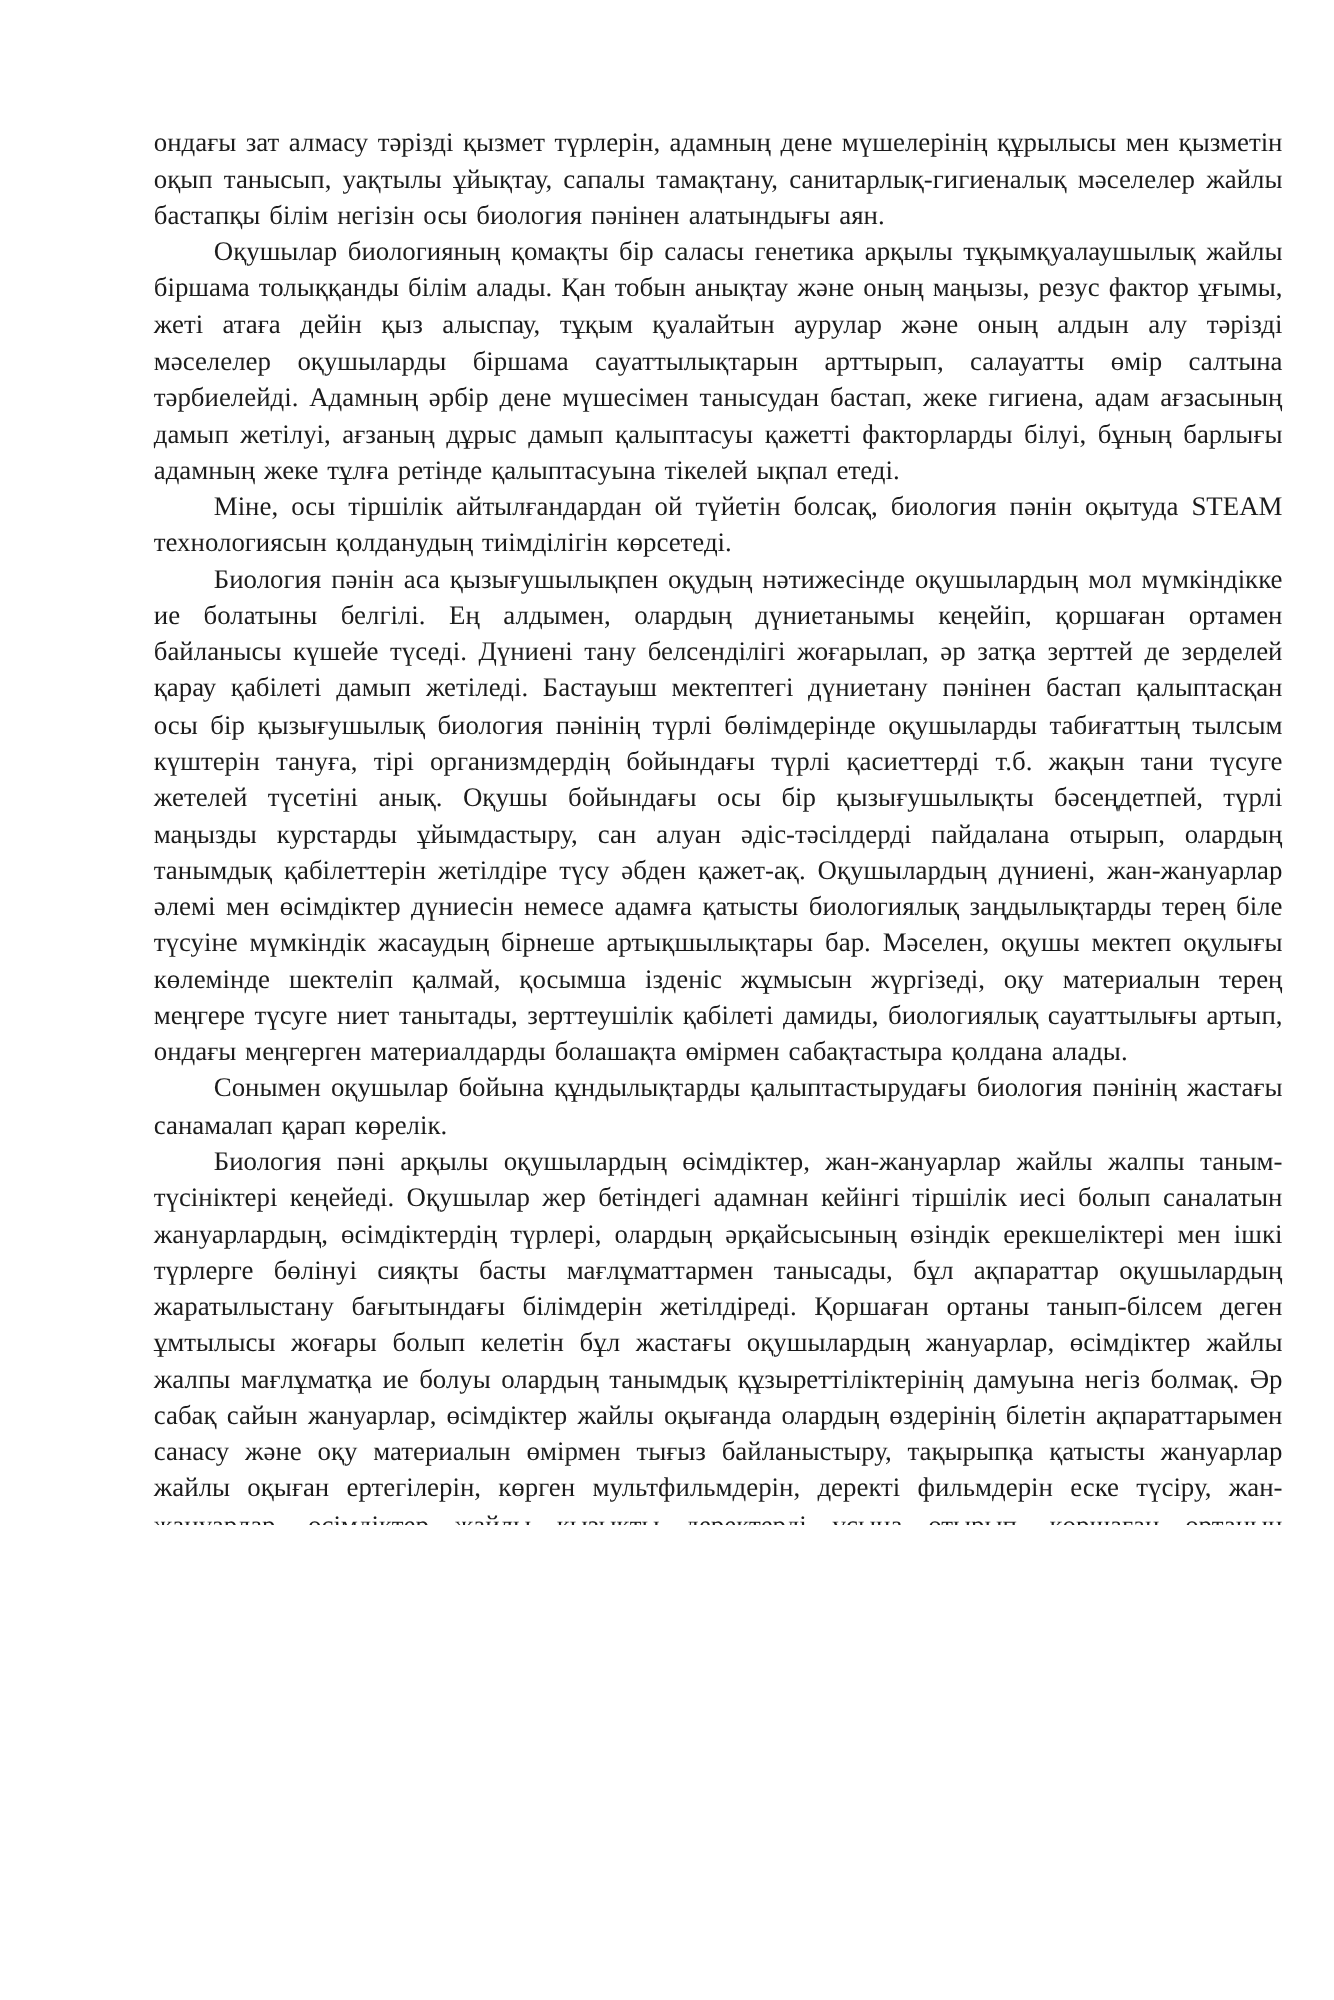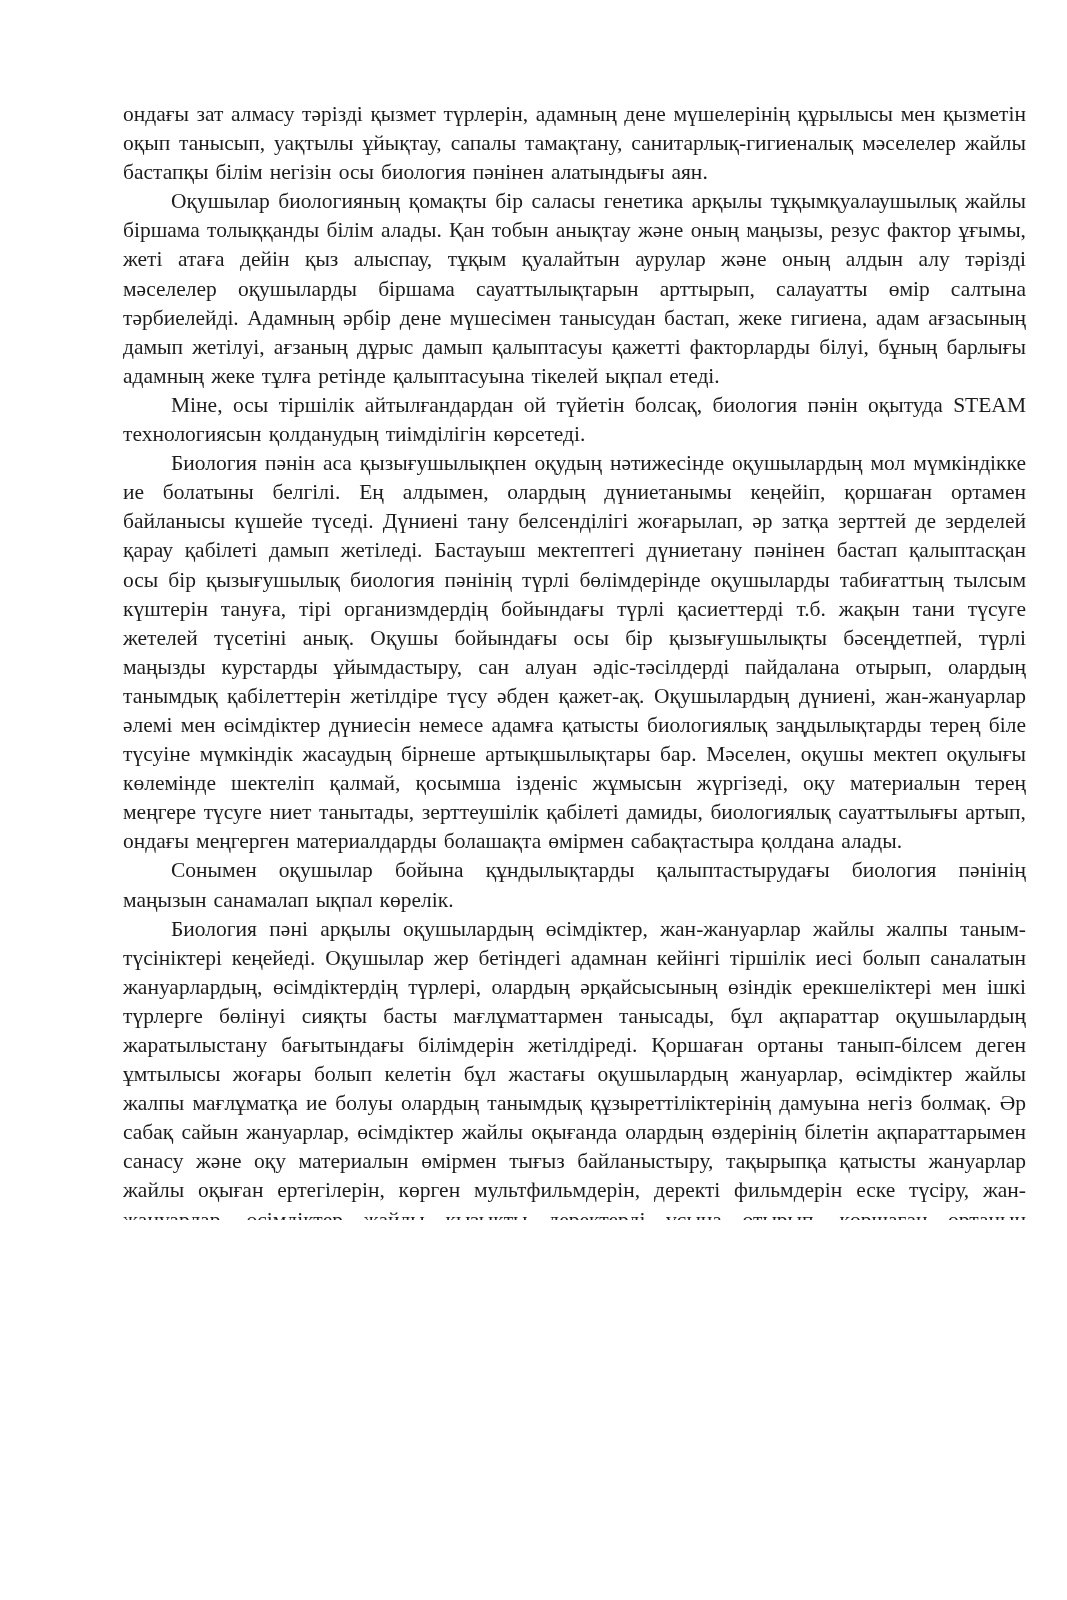--- a/index.html
+++ b/index.html
@@ -48,17 +48,17 @@
 </style>
 </head>
 <body>
 
 <div class="page">
   <div class="content">
     <p class="para">ондағы зат алмасу тәрізді қызмет түрлерін, адамның дене мүшелерінің құрылысы мен қызметін оқып танысып, уақтылы ұйықтау, сапалы тамақтану, санитарлық-гигиеналық мәселелер жайлы бастапқы білім негізін осы биология пәнінен алатындығы аян.</p>
     <p class="para indent">Оқушылар биологияның қомақты бір саласы генетика арқылы тұқымқуалаушылық жайлы біршама толыққанды білім алады. Қан тобын анықтау және оның маңызы, резус фактор ұғымы, жеті атаға дейін қыз алыспау, тұқым қуалайтын аурулар және оның алдын алу тәрізді мәселелер оқушыларды біршама сауаттылықтарын арттырып, салауатты өмір салтына тәрбиелейді. Адамның әрбір дене мүшесімен танысудан бастап, жеке гигиена, адам ағзасының дамып жетілуі, ағзаның дұрыс дамып қалыптасуы қажетті факторларды білуі, бұның барлығы адамның жеке тұлға ретінде қалыптасуына тікелей ықпал етеді.</p>
     <p class="para indent">Міне, осы тіршілік айтылғандардан ой түйетін болсақ, биология пәнін оқытуда STEAM технологиясын қолданудың тиімділігін көрсетеді.</p>
     <p class="para indent">Биология пәнін аса қызығушылықпен оқудың нәтижесінде оқушылардың мол мүмкіндікке ие болатыны белгілі. Ең алдымен, олардың дүниетанымы кеңейіп, қоршаған ортамен байланысы күшейе түседі. Дүниені тану белсенділігі жоғарылап, әр затқа зерттей де зерделей қарау қабілеті дамып жетіледі. Бастауыш мектептегі дүниетану пәнінен бастап қалыптасқан осы бір қызығушылық биология пәнінің түрлі бөлімдерінде оқушыларды табиғаттың тылсым күштерін тануға, тірі организмдердің бойындағы түрлі қасиеттерді т.б. жақын тани түсуге жетелей түсетіні анық. Оқушы бойындағы осы бір қызығушылықты бәсеңдетпей, түрлі маңызды курстарды ұйымдастыру, сан алуан әдіс-тәсілдерді пайдалана отырып, олардың танымдық қабілеттерін жетілдіре түсу әбден қажет-ақ.  Оқушылардың дүниені, жан-жануарлар әлемі мен өсімдіктер дүниесін немесе адамға қатысты биологиялық заңдылықтарды терең біле түсуіне мүмкіндік жасаудың бірнеше артықшылықтары бар. Мәселен, оқушы мектеп оқулығы көлемінде шектеліп қалмай, қосымша ізденіс жұмысын жүргізеді, оқу материалын терең меңгере түсуге ниет танытады, зерттеушілік қабілеті дамиды, биологиялық сауаттылығы артып, ондағы меңгерген материалдарды болашақта өмірмен сабақтастыра қолдана алады.</p>
-    <p class="para indent">Сонымен оқушылар бойына құндылықтарды қалыптастырудағы биология пәнінің маңызын санамалап ықпал көрелік.</p>
+    <p class="para indent">Сонымен оқушылар бойына құндылықтарды қалыптастырудағы биология пәнінің жастағы санамалап қарап көрелік.</p>
     <p class="para indent">Биология пәні арқылы оқушылардың өсімдіктер, жан-жануарлар жайлы жалпы таным-түсініктері кеңейеді. Оқушылар жер бетіндегі адамнан кейінгі тіршілік иесі болып саналатын жануарлардың, өсімдіктердің түрлері, олардың әрқайсысының өзіндік ерекшеліктері мен ішкі түрлерге бөлінуі сияқты басты мағлұматтармен танысады, бұл ақпараттар оқушылардың жаратылыстану бағытындағы білімдерін жетілдіреді. Қоршаған ортаны танып-білсем деген ұмтылысы жоғары болып келетін бұл жастағы оқушылардың жануарлар, өсімдіктер жайлы жалпы мағлұматқа ие болуы олардың танымдық құзыреттіліктерінің дамуына негіз болмақ. Әр сабақ сайын жануарлар, өсімдіктер жайлы оқығанда олардың өздерінің білетін ақпараттарымен санасу және оқу материалын өмірмен тығыз байланыстыру, тақырыпқа қатысты жануарлар жайлы оқыған ертегілерін, көрген мультфильмдерін, деректі фильмдерін еске түсіру, жан-жануарлар, өсімдіктер жайлы қызықты деректерді ұсына отырып, қоршаған ортаның заңдылықтарын сақтау, жануарларды қорғау мәселесі жайлы жеткілікті білім беру олардың азаматтық, адамгершілік қасиеттерін қалыптастыруға да мұрындық болады.</p>
   </div>
   <div class="page-number">163</div>
 </div>
 
 </body></html>

